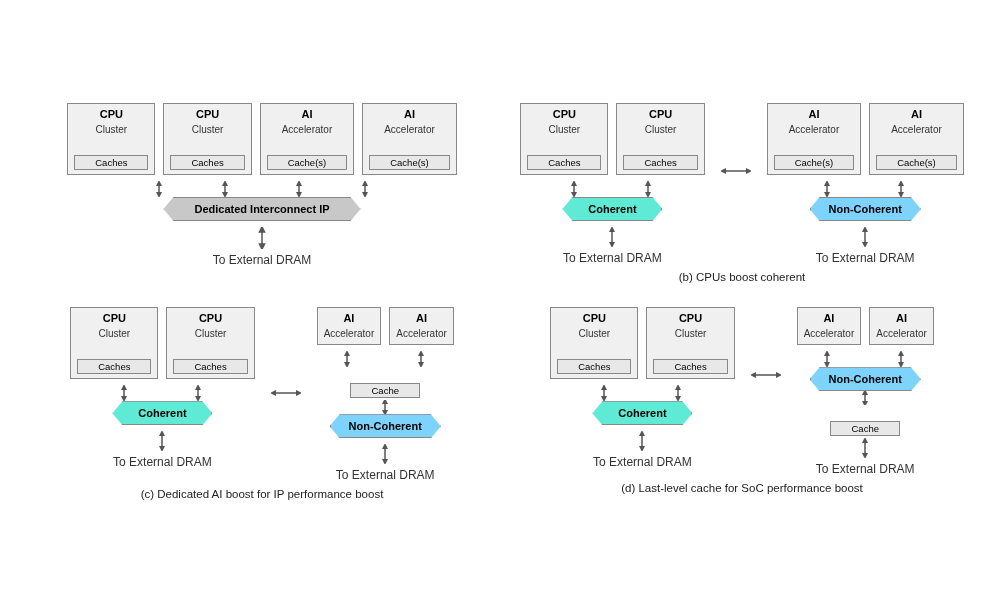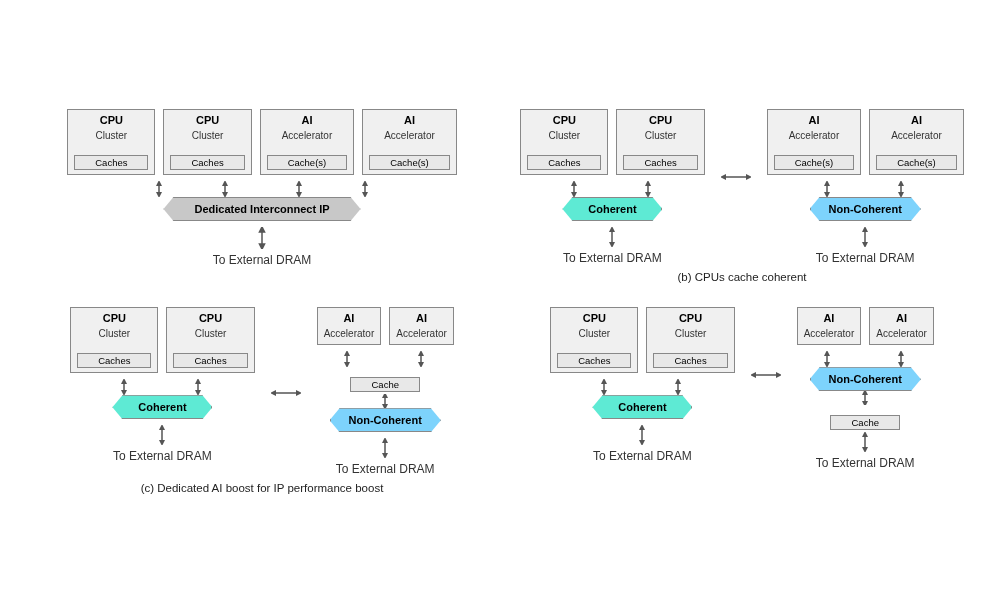--- a/index.html
+++ b/index.html
@@ -52,21 +52,21 @@
     .proc-block .subtitle {
       font-size: 10px;
       line-height: 1.2;
       color: #333;
     }
     .cache-box {
       border: 1px solid #888;
       background: #e8e8e8;
       font-size: 9.5px;
       padding: 1px 20px;
-      margin-top: 10px;
+      margin-top: 16px;
     }
     
     .interconnect-banner {
       background: #c8c8c8;
       border: 1.5px solid #888;
       clip-path: polygon(10px 0%, calc(100% - 10px) 0%, 100% 50%, calc(100% - 10px) 100%, 10px 100%, 0% 50%);
       padding: 5px 30px;
       text-align: center;
       font-size: 11px;
       font-weight: bold;
@@ -297,21 +297,21 @@
                 <marker id="bRU2" markerWidth="4" markerHeight="4" refX="2" refY="2" orient="auto-start-reverse">
                     <path d="M0,0 L4,2 L0,4 Z" fill="#555"></path>
                   </marker>
               </defs>
               <line x1="10" y1="2" x2="10" y2="18" stroke="#555" stroke-width="1.5" marker-start="url(#bRU2)" marker-end="url(#bRD2)"></line>
             </svg>
             <span class="ext-dram">To External DRAM</span>
           </div>
         </div>
       </div>
-      <div class="diagram-caption">(b) CPUs cache coherent</div>
+      <div class="diagram-caption">(b) CPUs boost coherent</div>
     </div>
 
     <div class="diagram">
       <div class="diagram-inner">
         <div class="diag-two-col">
 
           <div class="diag-section">
             <div class="row-center mb6">
               <div class="proc-block col-center">
                 <span class="title">CPU</span>
@@ -539,16 +539,17 @@
                 <marker id="dRU2" markerWidth="4" markerHeight="4" refX="2" refY="2" orient="auto-start-reverse">
                     <path d="M0,0 L4,2 L0,4 Z" fill="#555"></path>
                   </marker>
               </defs>
               <line x1="10" y1="2" x2="10" y2="18" stroke="#555" stroke-width="1.5" marker-start="url(#dRU2)" marker-end="url(#dRD2)"></line>
             </svg>
             <span class="ext-dram">To External DRAM</span>
           </div>
         </div>
       </div>
+      <div class="diagram-caption">(d) Last-level cache for SoC performance boost</div>
     </div>
 
   </div>
 </div>
 
 </body></html>

